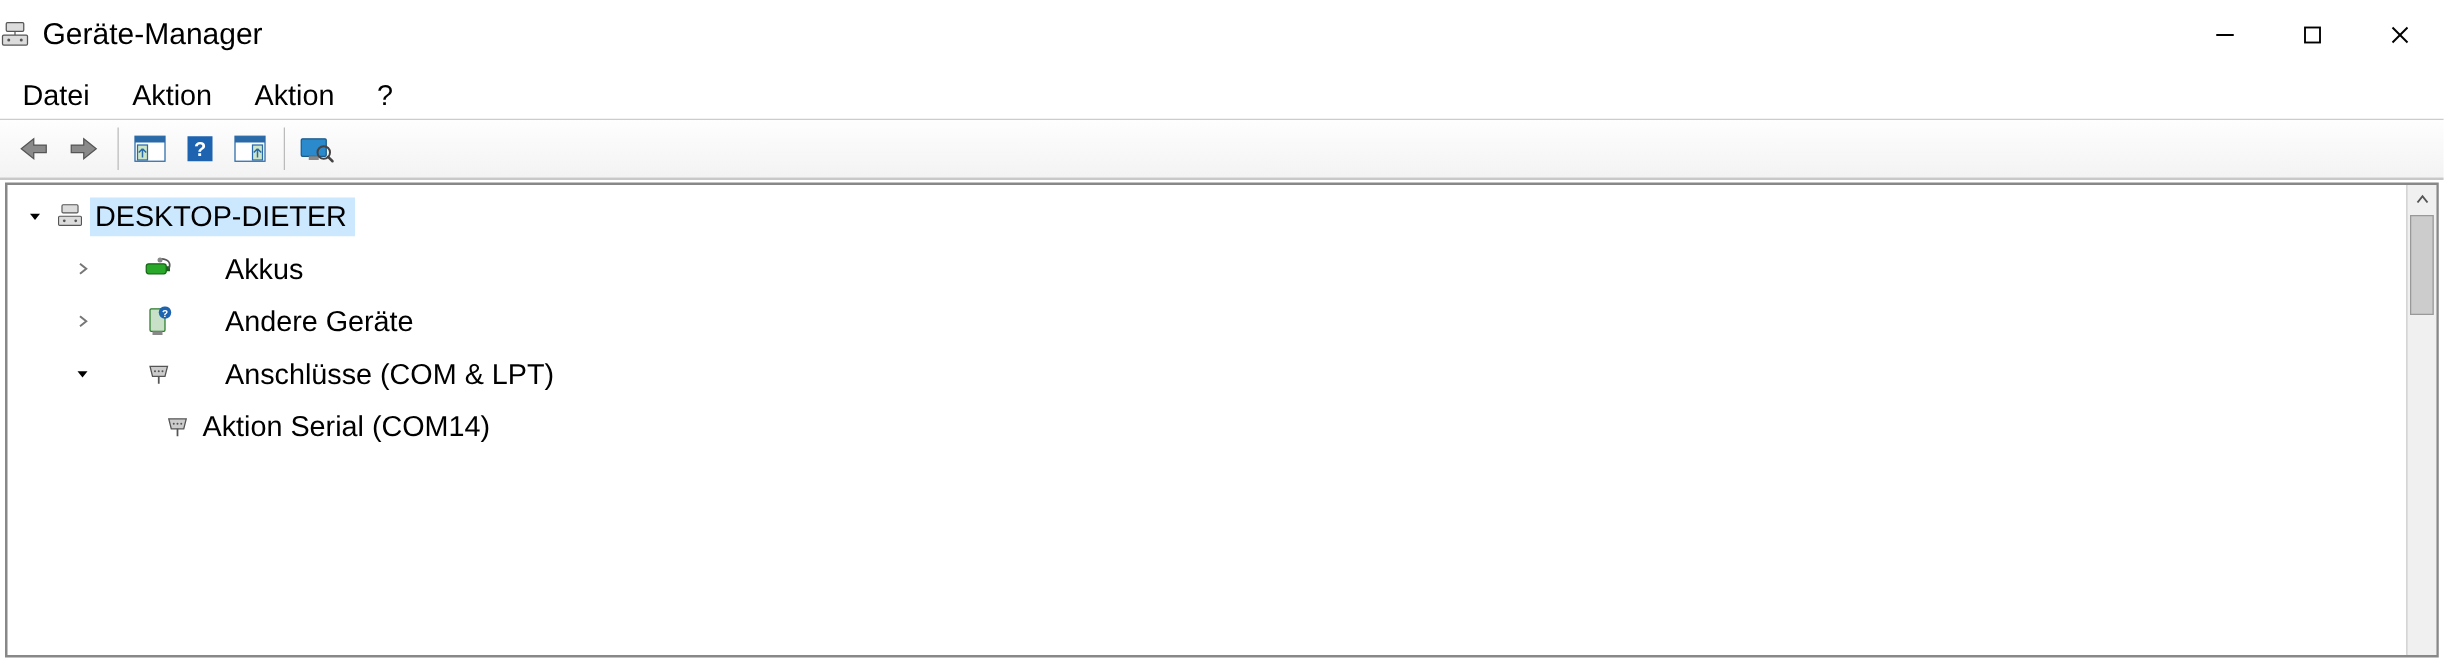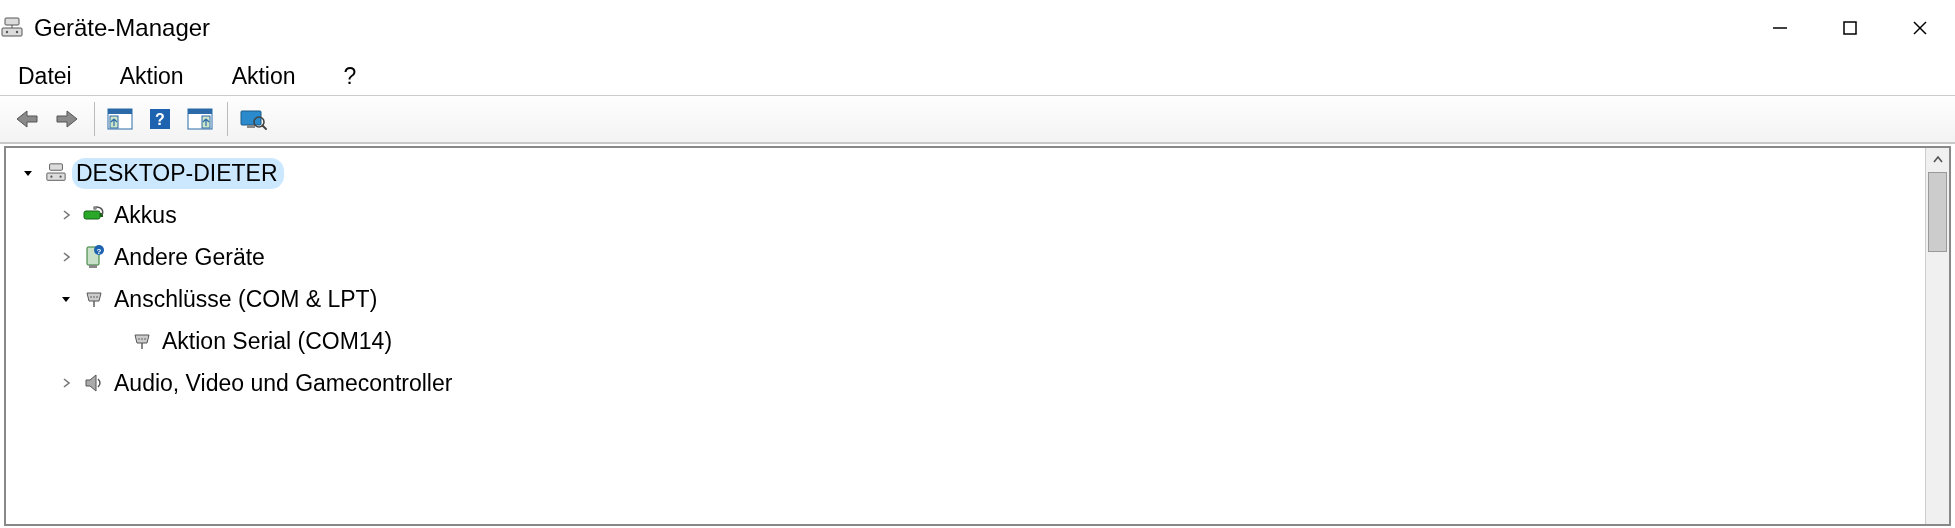--- a/index.html
+++ b/index.html
@@ -8,45 +8,45 @@
 
   
   .titlebar { display: flex; align-items: center; height: 56px; padding-left: 0; }
   .titlebar .app-icon { width: 24px; height: 24px; margin-right: 10px; }
   .titlebar .title { font-size: 24px; color: #000; }
   .titlebar .spacer { flex: 1; }
   .winbtn { width: 70px; height: 56px; display: flex; align-items: center; justify-content: center; }
   .winbtn svg { stroke: #000; }
 
   
-  .menubar { display: flex; align-items: center; height: 40px; padding-left: 18px; gap: 48px; border-bottom: 1px solid #ccc; font-size: 23px; }
+  .menubar { display: flex; align-items: center; height: 40px; padding-left: 18px; gap: 34px; border-bottom: 1px solid #ccc; font-size: 23px; }
   .menubar .menu-item { cursor: default; line-height: 40px; }
 
   
   .toolbar { display: flex; align-items: center; height: 48px; padding-left: 8px; border-bottom: 2px solid #c8c8c8; background: linear-gradient(#fefefe,#f3f3f3); }
   .tbtn { width: 38px; height: 36px; display:flex; align-items:center; justify-content:center; margin-right:2px; }
   .tsep { width:1px; height:34px; background:#bbb; margin:0 6px; }
 
   
   .tree-wrapper { flex:1; border: 2px solid #888; margin: 2px 4px 2px 4px; position: relative; display:flex; }
   .tree { flex:1; overflow:auto; padding-top:4px; }
   .scrollbar { width:24px; background:#f0f0f0; border-left:1px solid #ccc; position:relative; }
   .scroll-up { position:absolute; top:0; left:0; right:0; height:24px; display:flex; align-items:center; justify-content:center; }
   .scroll-thumb { position:absolute; top:24px; left:2px; right:2px; height:80px; background:#ccc; border:1px solid #999; }
 
   .tree-row { display:flex; align-items:center; height:42px; padding-left:10px; font-size:23px; }
   .tree-row .arrow { width:24px; height:24px; display:flex; align-items:center; justify-content:center; }
   .tree-row .icon { width:24px; height:24px; margin:0 8px 0 4px; display:flex; align-items:center; justify-content:center; }
   .tree-row .label { }
   .selected { background:#cce8ff; }
-  .selected-pad { margin-left:-4px; padding-left:4px; padding-right:6px; padding-top:2px; padding-bottom:2px;border-radius:13px; }
+  .selected-pad { margin-left:-4px; padding-left:4px; padding-right:6px; padding-top:2px; padding-bottom:2px; }
 
   
   .lvl0 { padding-left:10px; }
-  .lvl1 { padding-left:48px; }
+  .lvl1 { padding-left:48px;gap:33px; }
   .lvl2 { padding-left:96px; }
 </style>
 </head>
 <body>
 
 <div class="window">
 
   <div class="titlebar">
     <span class="app-icon">
       <svg width="24" height="24" viewBox="0 0 24 24">
@@ -208,34 +208,20 @@
             <path d="M4 4 L18 4 L16 12 L6 12 Z" fill="#ccc" stroke="#555"></path>
             <circle cx="8" cy="8" r="0.8" fill="#555"></circle>
             <circle cx="11" cy="8" r="0.8" fill="#555"></circle>
             <circle cx="14" cy="8" r="0.8" fill="#555"></circle>
             <line x1="11" y1="12" x2="11" y2="18" stroke="#555" stroke-width="1.4"></line>
           </svg>
         </span>
         <span class="label">Aktion Serial (COM14)</span>
       </div>
 
-      <div class="tree-row lvl1">
-        <span class="arrow">
-          <svg width="14" height="14" viewBox="0 0 14 14">
-              <path d="M5 3 L10 7 L5 11" fill="none" stroke="#777" stroke-width="1.6"></path>
-            </svg>
-        </span>
-        <span class="icon">
-          <svg width="22" height="22" viewBox="0 0 22 22">
-            <path d="M3 8 L7 8 L13 3 L13 19 L7 14 L3 14 Z" fill="#aaa" stroke="#555"></path>
-            <path d="M15 7 Q19 11 15 15" fill="none" stroke="#555" stroke-width="1.4"></path>
-          </svg>
-        </span>
-        <span class="label">Audio, Video und Gamecontroller</span>
-      </div>
 
 
     </div>
 
     <div class="scrollbar">
       <div class="scroll-up">
         <svg width="12" height="12" viewBox="0 0 12 12">
             <path d="M2 8 L6 3 L10 8" fill="none" stroke="#555" stroke-width="1.6"></path>
           </svg>
       </div>

